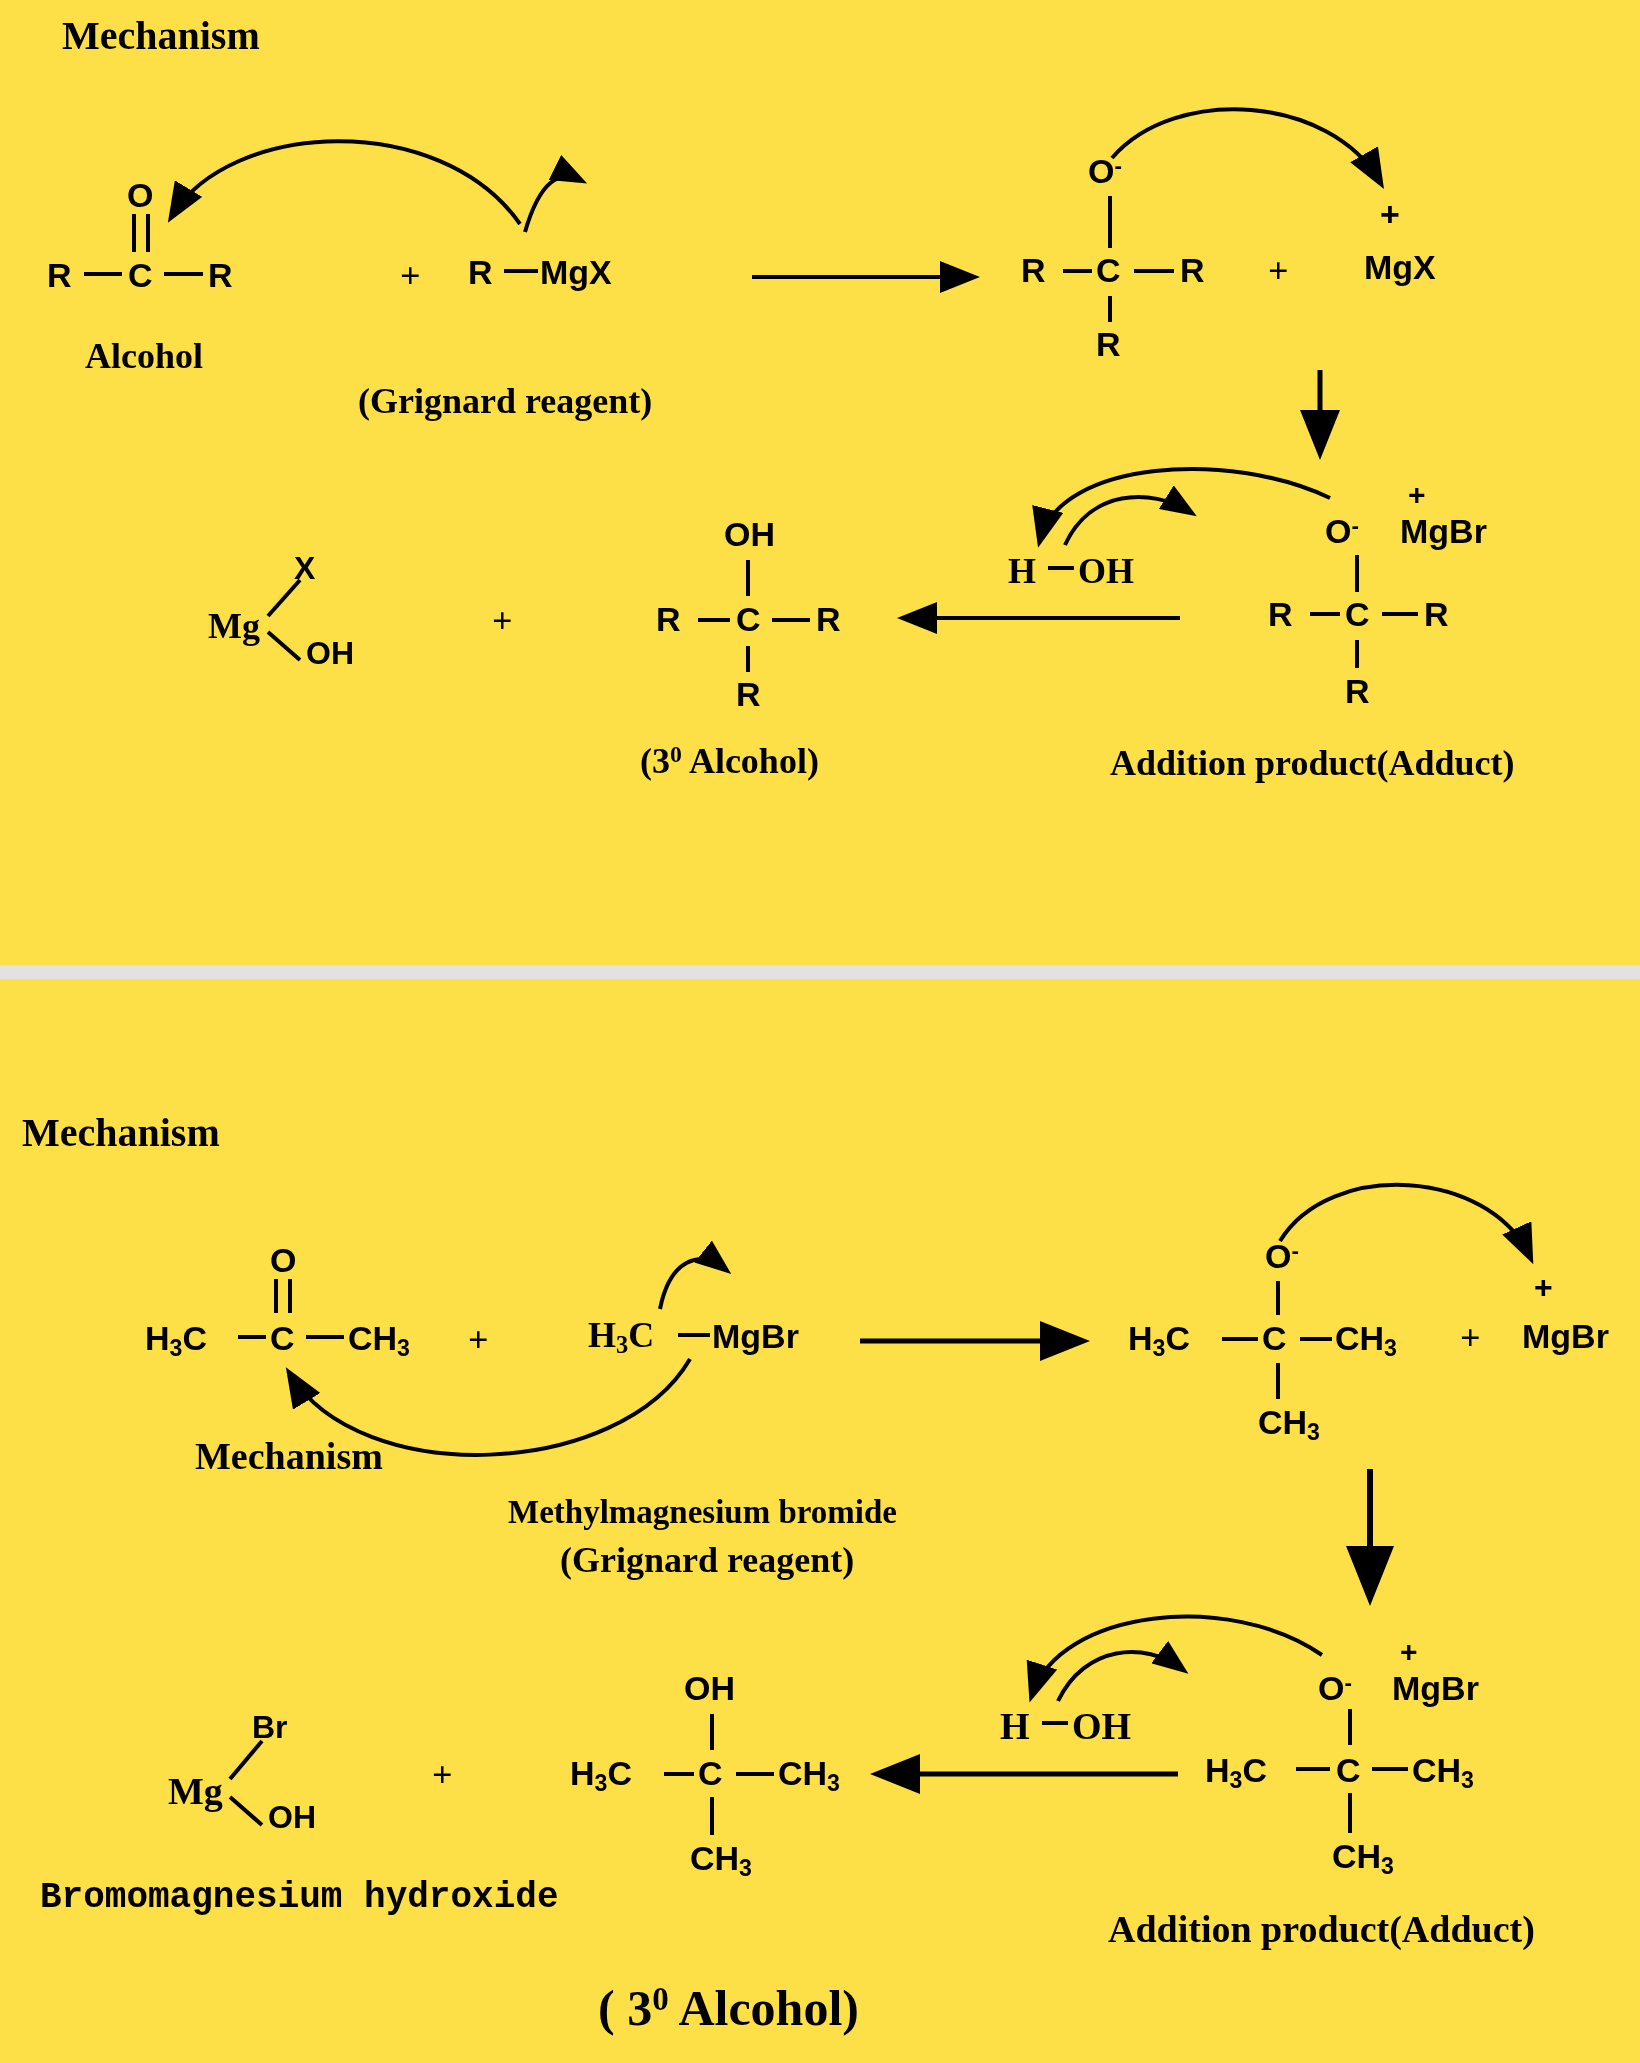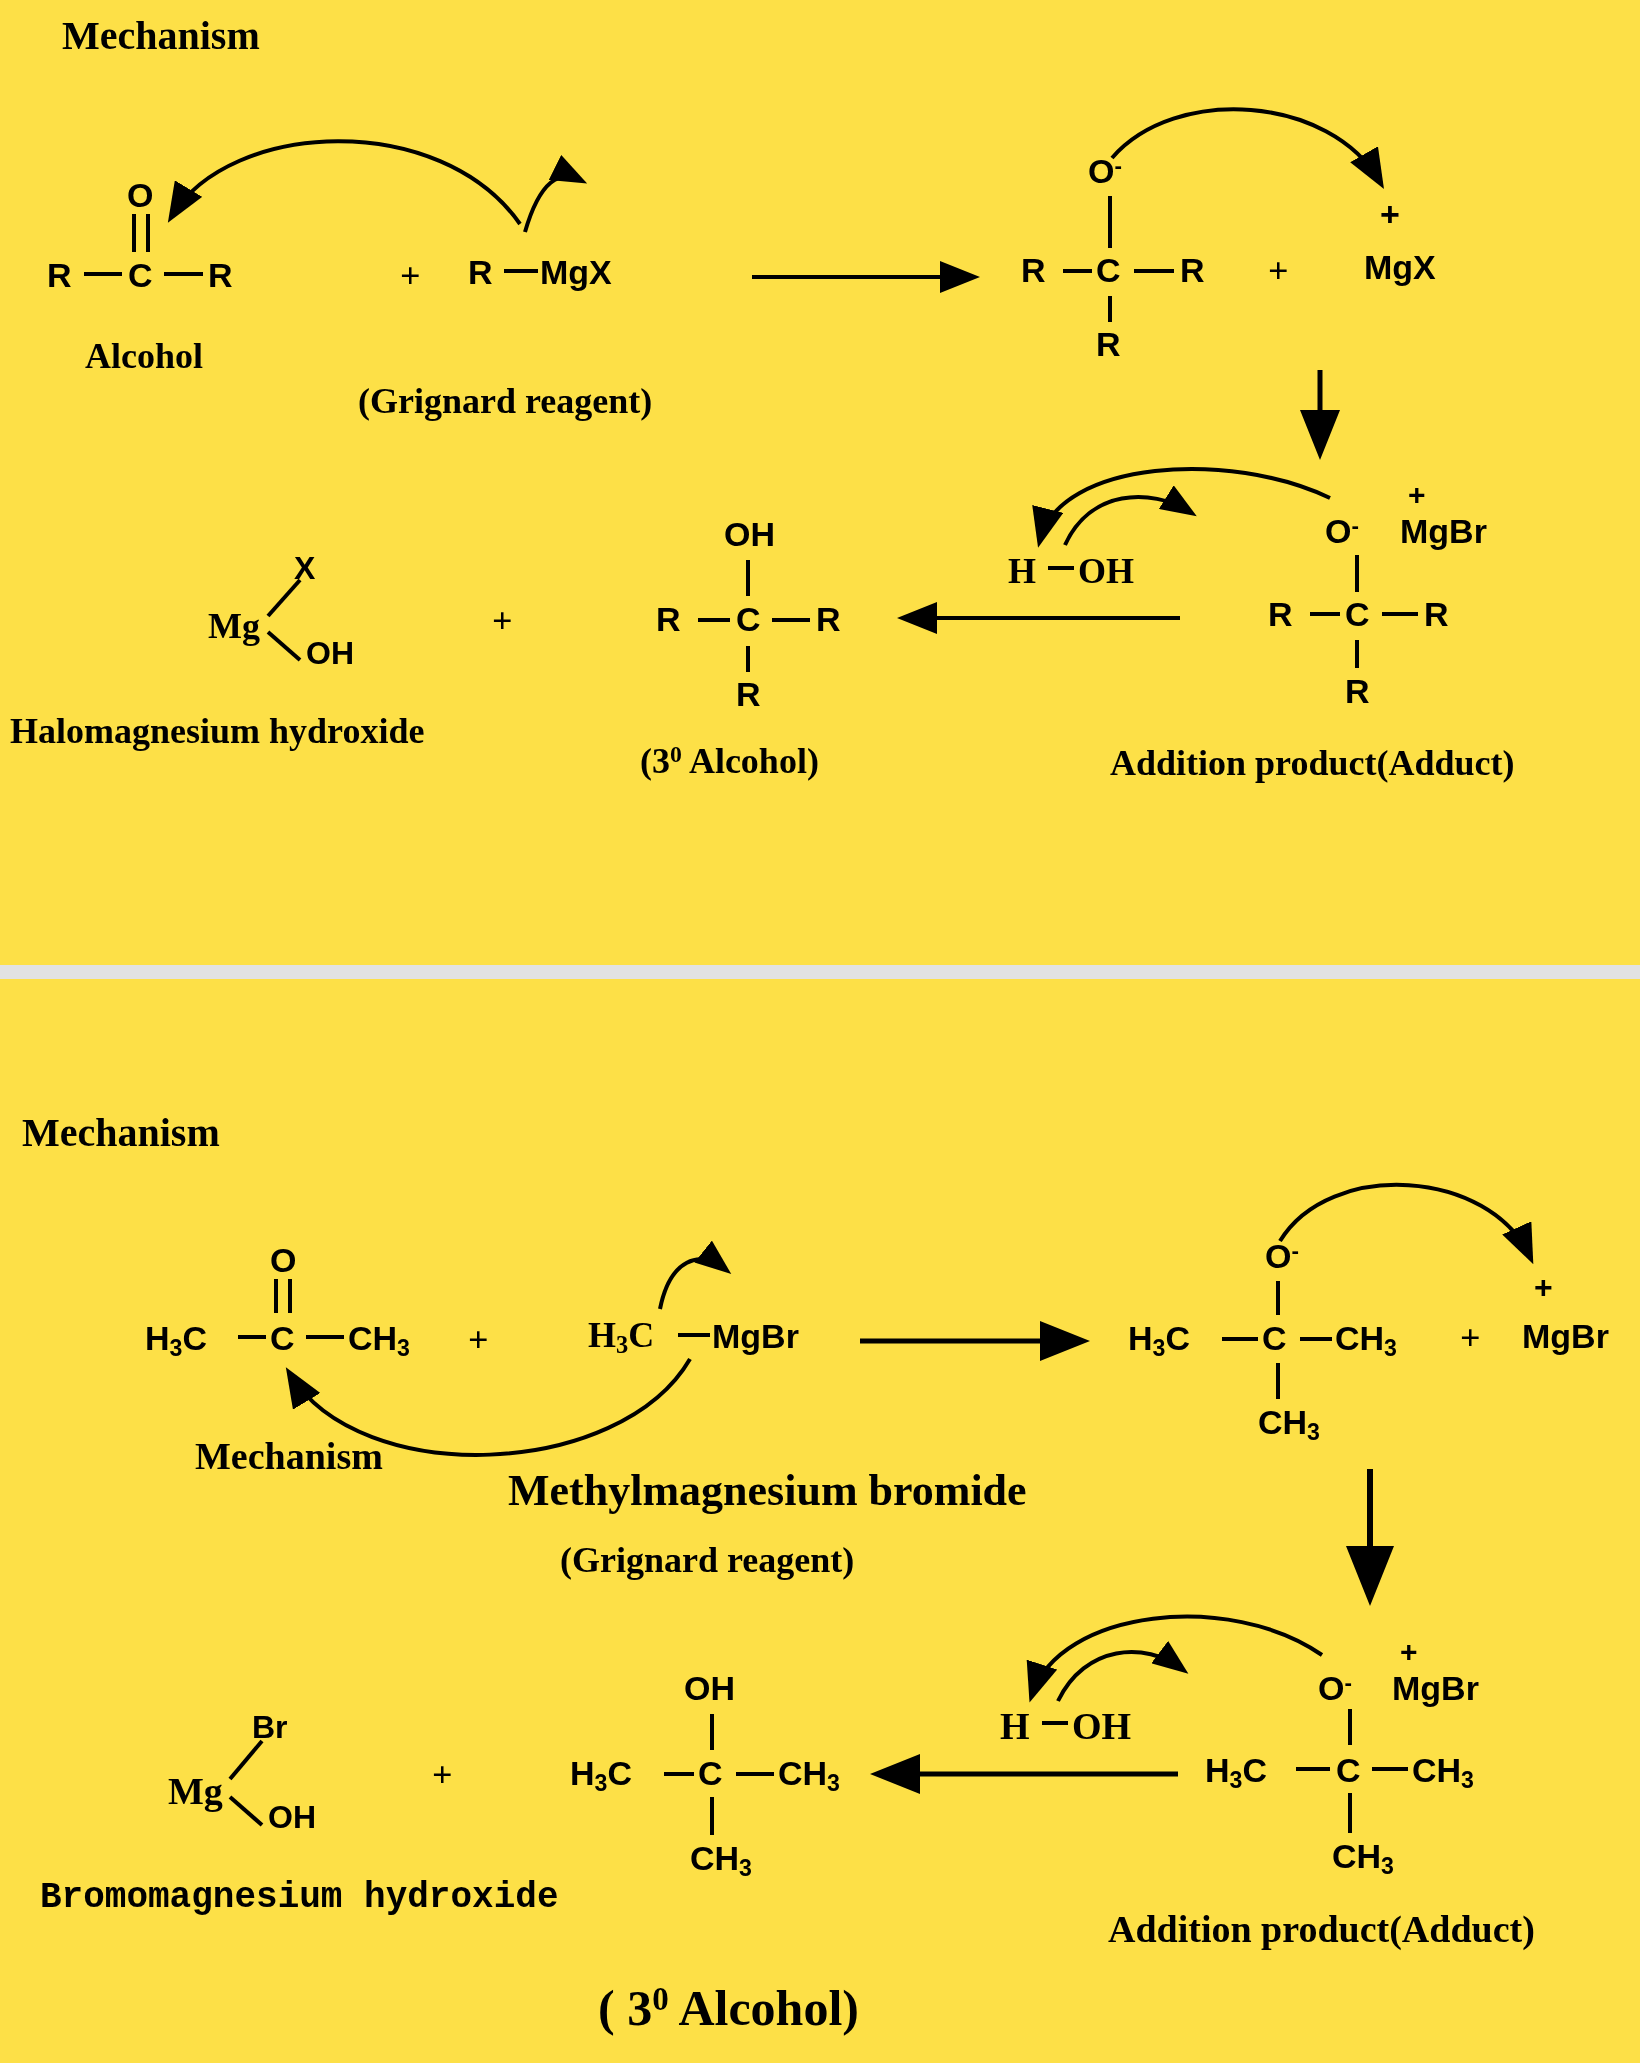--- a/index.html
+++ b/index.html
@@ -111,21 +111,20 @@
   <div class="sans" style="left:724px; top:515px; font-size:34px;">OH</div>
   <div class="sans" style="left:656px; top:600px; font-size:34px;">R</div>
   <div class="sans" style="left:736px; top:600px; font-size:34px;">C</div>
   <div class="sans" style="left:816px; top:600px; font-size:34px;">R</div>
   <div class="sans" style="left:736px; top:675px; font-size:34px;">R</div>
   <div class="serif" style="left:640px; top:740px; font-size:36px;"><span>(3</span><span class="sup">0</span><span> Alcohol)</span></div>
 
   <div class="serif" style="left:208px; top:605px; font-size:36px;">Mg</div>
   <div class="sans" style="left:294px; top:550px; font-size:32px;">X</div>
   <div class="sans" style="left:306px; top:635px; font-size:32px;">OH</div>
-  <div class="serif" style="left:10px; top:710px; font-size:36px;">Halomagnesium hydroxide</div>
   <div class="serif" style="left:492px; top:600px; font-size:36px;">+</div>
 
   <svg class="overlay" width="1640" height="965">
     <defs>
       <marker id="arrowhead" markerWidth="10" markerHeight="8" refX="8" refY="4" orient="auto">
         <polygon points="0,0 10,4 0,8" fill="#000" stroke="none"></polygon>
       </marker>
       <marker id="arrowheadS" markerWidth="9" markerHeight="7" refX="7" refY="3.5" orient="auto">
         <polygon points="0,0 9,3.5 0,7" fill="#000" stroke="none"></polygon>
       </marker>
@@ -185,21 +184,21 @@
   <div class="sans" style="left:145px; top:340px; font-size:34px;">H<span class="sub">3</span>C</div>
   <div class="sans" style="left:270px; top:340px; font-size:34px;">C</div>
   <div class="sans" style="left:348px; top:340px; font-size:34px;">CH<span class="sub">3</span></div>
   <div class="sans" style="left:270px; top:262px; font-size:34px;">O</div>
   <div class="serif" style="left:195px; top:455px; font-size:38px;">Mechanism</div>
 
   <div class="serif" style="left:468px; top:340px; font-size:36px;">+</div>
 
   <div class="serif" style="left:588px; top:335px; font-size:36px;">H<span class="sub">3</span>C</div>
   <div class="sans" style="left:712px; top:338px; font-size:34px;">MgBr</div>
-  <div class="serif" style="left:508px; top:486px; font-size:44px;">Methylmagnesium bromide</div>
+  <div class="serif" style="left:508px; top:515px; font-size:33px;">Methylmagnesium bromide</div>
   <div class="serif" style="left:560px; top:560px; font-size:36px;">(Grignard reagent)</div>
 
   <div class="sans" style="left:1265px; top:258px; font-size:34px;"><span>O</span><span class="sup">-</span></div>
   <div class="sans" style="left:1128px; top:340px; font-size:34px;">H<span class="sub">3</span>C</div>
   <div class="sans" style="left:1262px; top:340px; font-size:34px;">C</div>
   <div class="sans" style="left:1335px; top:340px; font-size:34px;">CH<span class="sub">3</span></div>
   <div class="sans" style="left:1258px; top:424px; font-size:34px;">CH<span class="sub">3</span></div>
   <div class="serif" style="left:1460px; top:338px; font-size:36px;">+</div>
   <div class="sans" style="left:1522px; top:338px; font-size:34px;">MgBr</div>
   <div class="sans" style="left:1534px; top:290px; font-size:32px;">+</div>

